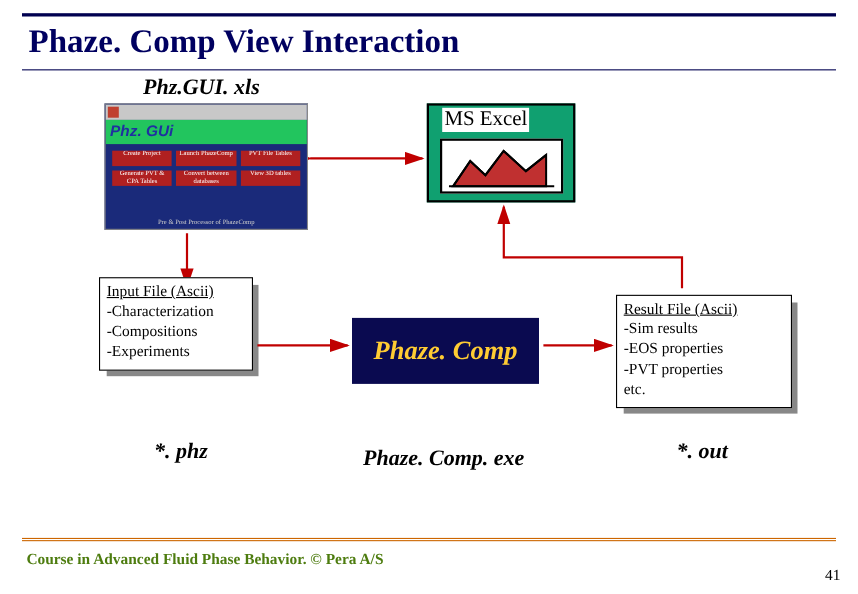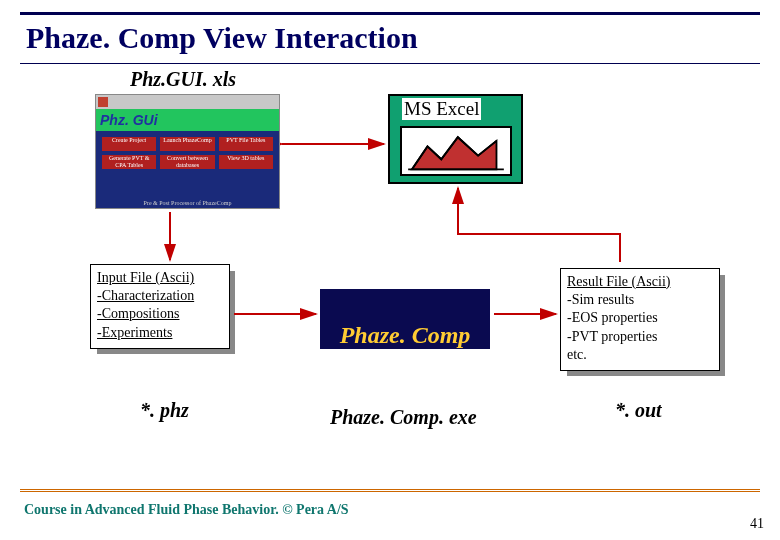--- a/index.html
+++ b/index.html
@@ -133,35 +133,35 @@
     line-height: 1.3;
   }
   .filebox.shadow::after {
     content: "";
     position: absolute;
     right: -6px; bottom: -6px; top: 6px; left: 6px;
     background: #888;
     z-index: -1;
   }
   .filebox .hd { text-decoration: underline; font-weight: normal; }
-  .input-box { left: 90px; top: 200px; text-decoration: underline; }
+  .input-box { left: 90px; top: 188px; }
   .result-box { left: 560px; top: 204px; width: 160px; }
 
   
   .engine-box {
     position: absolute;
     left: 320px; top: 225px;
     width: 170px; height: 60px;
     background: #0a0a50;
     color: #ffcc33;
     font-style: italic;
     font-weight: bold;
     font-size: 24px;
     display: flex;
-    align-items: flex-end;
+    align-items: center;
     justify-content: center;
   }
 
   
   .arrows {
     position: absolute;
     left: 0; top: 0; width: 100%; height: 100%;
     z-index: 0;
     pointer-events: none;
   }
@@ -170,21 +170,21 @@
     position: absolute;
     left: 20px; right: 20px; bottom: 48px;
     border-top: 3px double #cc6600;
     height: 2px;
   }
   .footer {
     position: absolute;
     left: 24px; bottom: 22px;
     font-size: 14px;
     font-weight: bold;
-    color: #0f766e;
+    color: #4d7c0f;
   }
   .pagenum {
     position: absolute;
     right: 16px; bottom: 8px;
     font-size: 14px;
     color: #000000;
   }
 </style>
 </head>
 <body>

